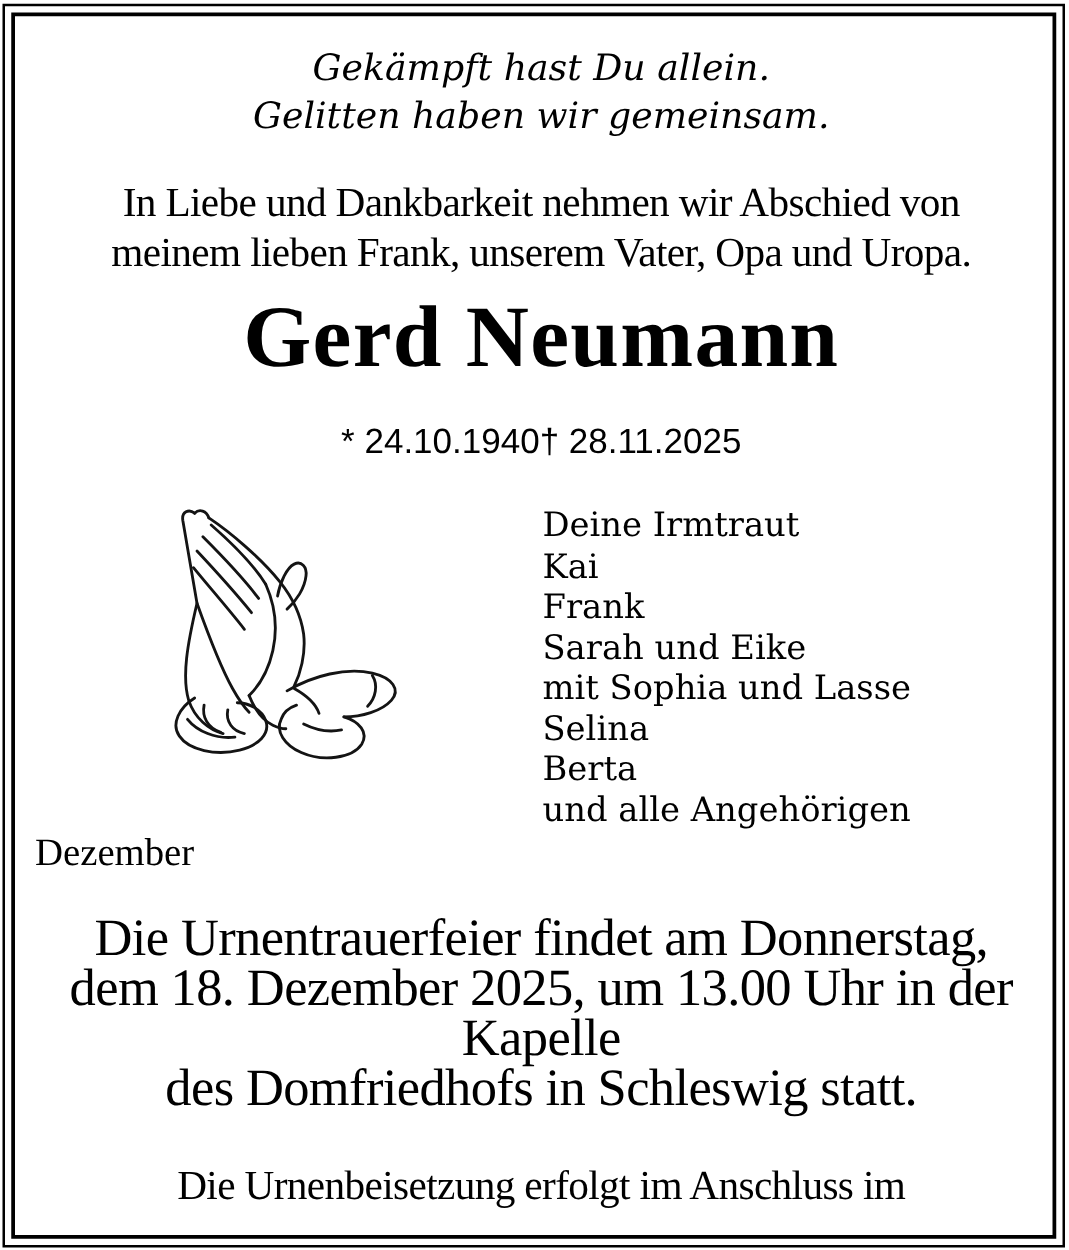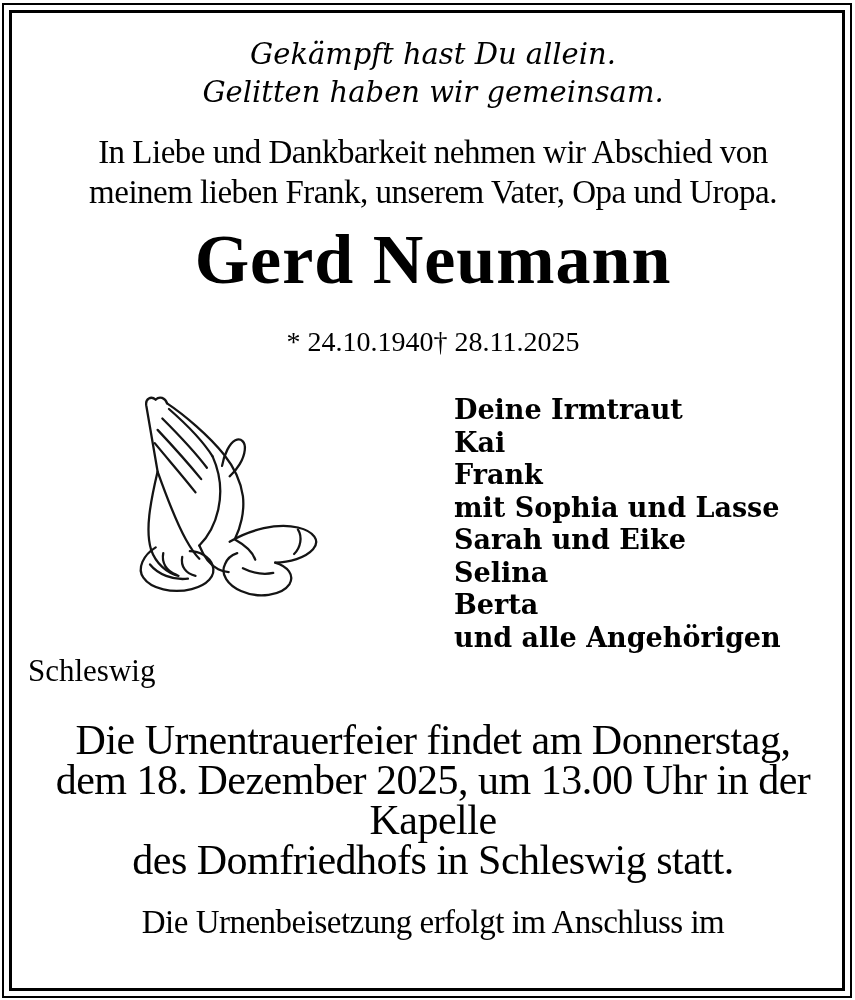--- a/index.html
+++ b/index.html
@@ -37,33 +37,33 @@
   .epitaph {
     font-family: "DejaVu Serif", serif;
     font-style: italic;
     font-size: 29px;
     line-height: 38px;
     margin-top: 2px;
   }
   .intro {
     font-size: 33px;
     line-height: 40px;
-    margin-top: 21px;
+    margin-top: 32px;
     letter-spacing: -0.5px;
   }
   .deceased-name {
     font-size: 70px;
     font-weight: bold;
     line-height: 84px;
     margin-top: 6px;
     letter-spacing: 1px;
     white-space: nowrap;
   }
   .dates {
-    font-family: Liberation Serif, serif;
+    font-family: Liberation Sans, sans-serif;
     font-size: 28px;
     line-height: 36px;
     margin-top: 22px;
     display: flex;
     justify-content: center;
     align-items: center;
   }
   .dates .date-part { white-space: nowrap; }
   .middle {
     position: relative;
@@ -72,45 +72,45 @@
   }
   .hands {
     position: absolute;
     left: 86px;
     top: 0px;
     width: 218px;
     height: 232px;
   }
   .mourners {
     position: absolute;
-    left: 426px;
+    left: 406px;
     top: 10px;
     text-align: left;
     font-family: "DejaVu Serif", serif;
-    font-weight: bold;
+    font-weight: normal;
     font-size: 27px;
     line-height: 32.5px;
     white-space: nowrap;
   }
   .place {
     text-align: left;
     font-size: 31px;
     line-height: 38px;
     margin-top: 6px;
   }
   .ceremony {
     font-size: 42px;
     line-height: 40px;
     margin-top: 30px;
     letter-spacing: -0.5px;
   }
   .burial {
     font-size: 33px;
     line-height: 40px;
-    margin-top: 22px;
+    margin-top: 38px;
     letter-spacing: -0.5px;
   }
 </style>
 </head>
 <body>
 
 <div class="frame-outer"></div>
 <div class="frame-inner"></div>
 
 <div class="content">
@@ -165,29 +165,29 @@
         <path d="M128,162 C137,167 146,174 149,183"></path>
         <path d="M194,151 C199,159 197,170 190,177"></path>
         <path d="M136,192 C146,197 158,199 168,197"></path>
       </g>
     </svg>
 
     <div class="mourners">
       <div>Deine Irmtraut</div>
       <div>Kai</div>
       <div>Frank</div>
+      <div>Sarah und Eike</div>
       <div>mit Sophia und Lasse</div>
-      <div>Sarah und Eike</div>
       <div>Selina</div>
       <div>Berta</div>
       <div>und alle Angehörigen</div>
     </div>
   </div>
 
-  <div class="place">Schleswig</div>
+  <div class="place">Dezember</div>
 
   <div class="ceremony">
     <div>Die Urnentrauerfeier findet am Donnerstag,</div>
     <div>dem 18. Dezember 2025, um 13.00 Uhr in der Kapelle</div>
     <div>des Domfriedhofs in Schleswig statt.</div>
   </div>
 
   <div class="burial">
     <div>Die Urnenbeisetzung erfolgt im Anschluss im</div>
   </div>

